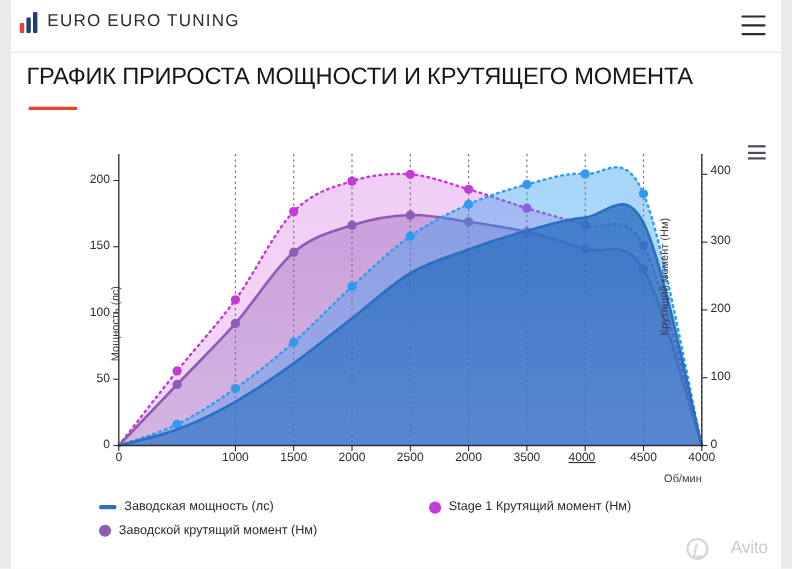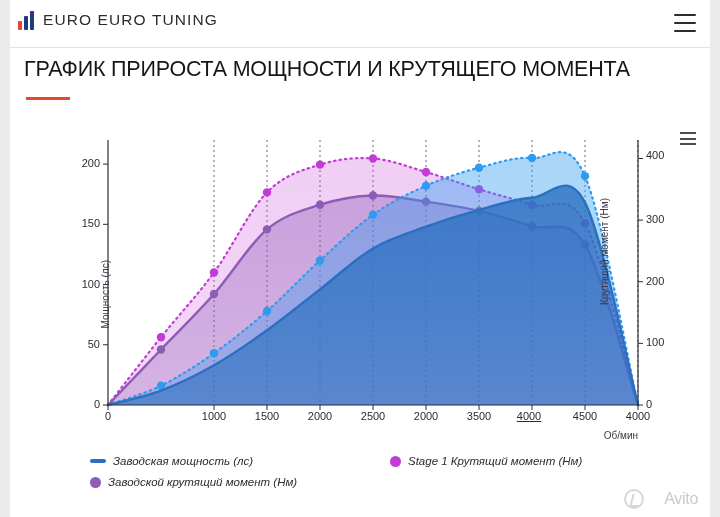--- a/index.html
+++ b/index.html
@@ -103,21 +103,21 @@
     cursor: pointer;
   }
   .menu-dots span { display: block; height: 2px; background: #4b4b55; }
 
   
   .legend {
     position: absolute; left: 0; top: 455px;
     width: 700px; height: 56px;
     font-size: 11.5px; color: #2b2b33;
   }
-  .legend-col { position: absolute; font-style: italic; }
+  .legend-col { position: absolute; }
   .legend-item { display: flex; align-items: center; gap: 7px; margin-bottom: 9px; cursor: pointer; }
   .lg-marker { width: 11px; height: 11px; border-radius: 50%; flex: 0 0 auto; }
   .lg-bar { width: 16px; height: 4px; border-radius: 2px; flex: 0 0 auto; }
 
   
   .watermark {
     position: absolute; right: 12px; bottom: 8px;
     display: flex; align-items: center; gap: 20px;
     opacity: 0.55;
   }

